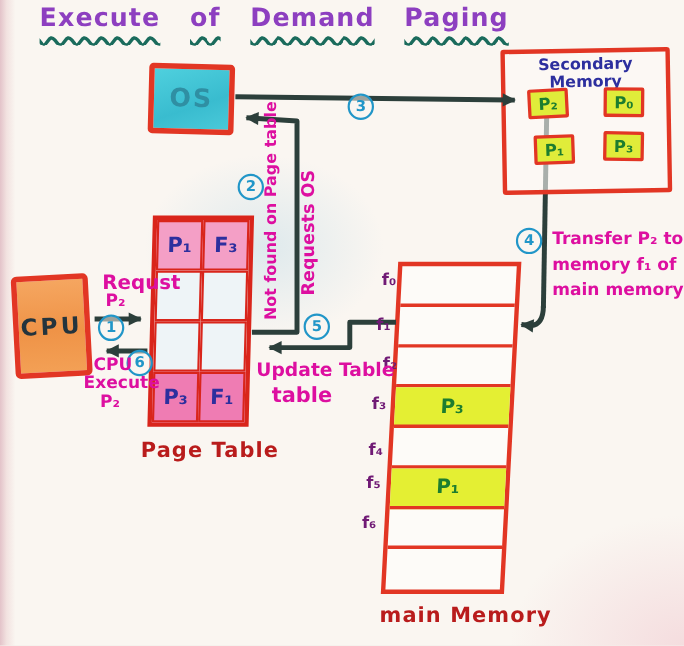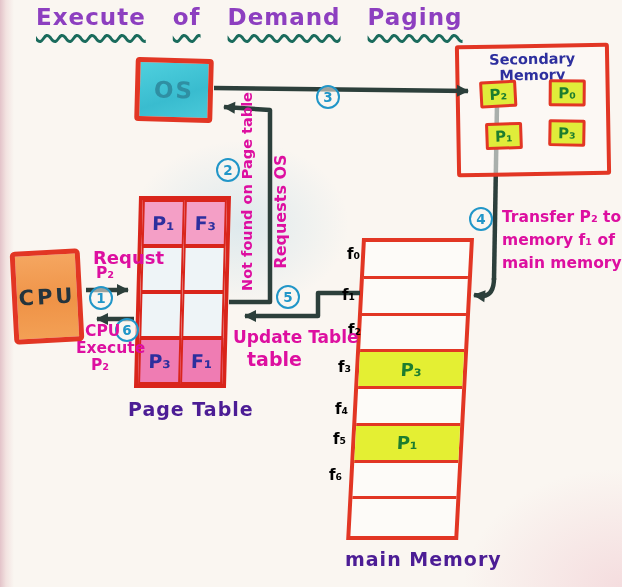--- a/index.html
+++ b/index.html
@@ -21,21 +21,21 @@
     background:radial-gradient(ellipse at 100% 100%,rgba(238,190,200,.45),rgba(238,190,200,0) 70%);
     z-index:0;
   }
   .smudge{position:absolute;z-index:0;border-radius:50%;
     background:radial-gradient(ellipse,rgba(150,200,225,.28),rgba(150,200,225,0) 70%);}
   .layer{position:absolute;left:0;top:0;z-index:3;pointer-events:none;}
   .layer.under{z-index:1;}
   .box{position:absolute;box-sizing:border-box;z-index:2;}
   .lbl{position:absolute;white-space:nowrap;font-weight:bold;z-index:4;}
   .magenta{color:#dd0fa0;}
-  .navy{color:#4c1d95;}
+  .navy{color:#b91c1c;}
 
   
   .title-row{position:absolute;left:36px;top:4px;display:flex;gap:27px;align-items:flex-start;z-index:4;}
   .title-word{
     color:#8d3fc0;font-size:23px;font-weight:bold;letter-spacing:1px;
     text-decoration:underline wavy #1a6b5c 3px;
     text-underline-offset:9px;
     -webkit-text-decoration:underline wavy #1a6b5c;
     text-decoration-skip-ink:none;
   }
@@ -97,21 +97,21 @@
     background:#fdfbf8;
   }
   .mrow{
     box-sizing:border-box;border-bottom:3.5px solid #e23624;
     display:flex;align-items:center;justify-content:center;
     color:#1d7d2f;font-size:18px;font-weight:bold;
   }
   .mrow:last-child{border-bottom:none;}
   .mrow.fill{background:#e4ef33;}
 
-  .flabel{color:#000000;font-size:15px;}
+  .flabel{color:#701a75;font-size:15px;}
 
   
   .circ{
     position:absolute;width:20px;height:20px;border:2.5px solid #2196c8;border-radius:50%;
     color:#2196c8;font-size:13.5px;font-weight:bold;text-align:center;line-height:20px;
     z-index:4;background:rgba(250,246,241,.55);
   }
   .rot90{transform:rotate(-90deg);text-align:center;}
 </style>
 </head>

